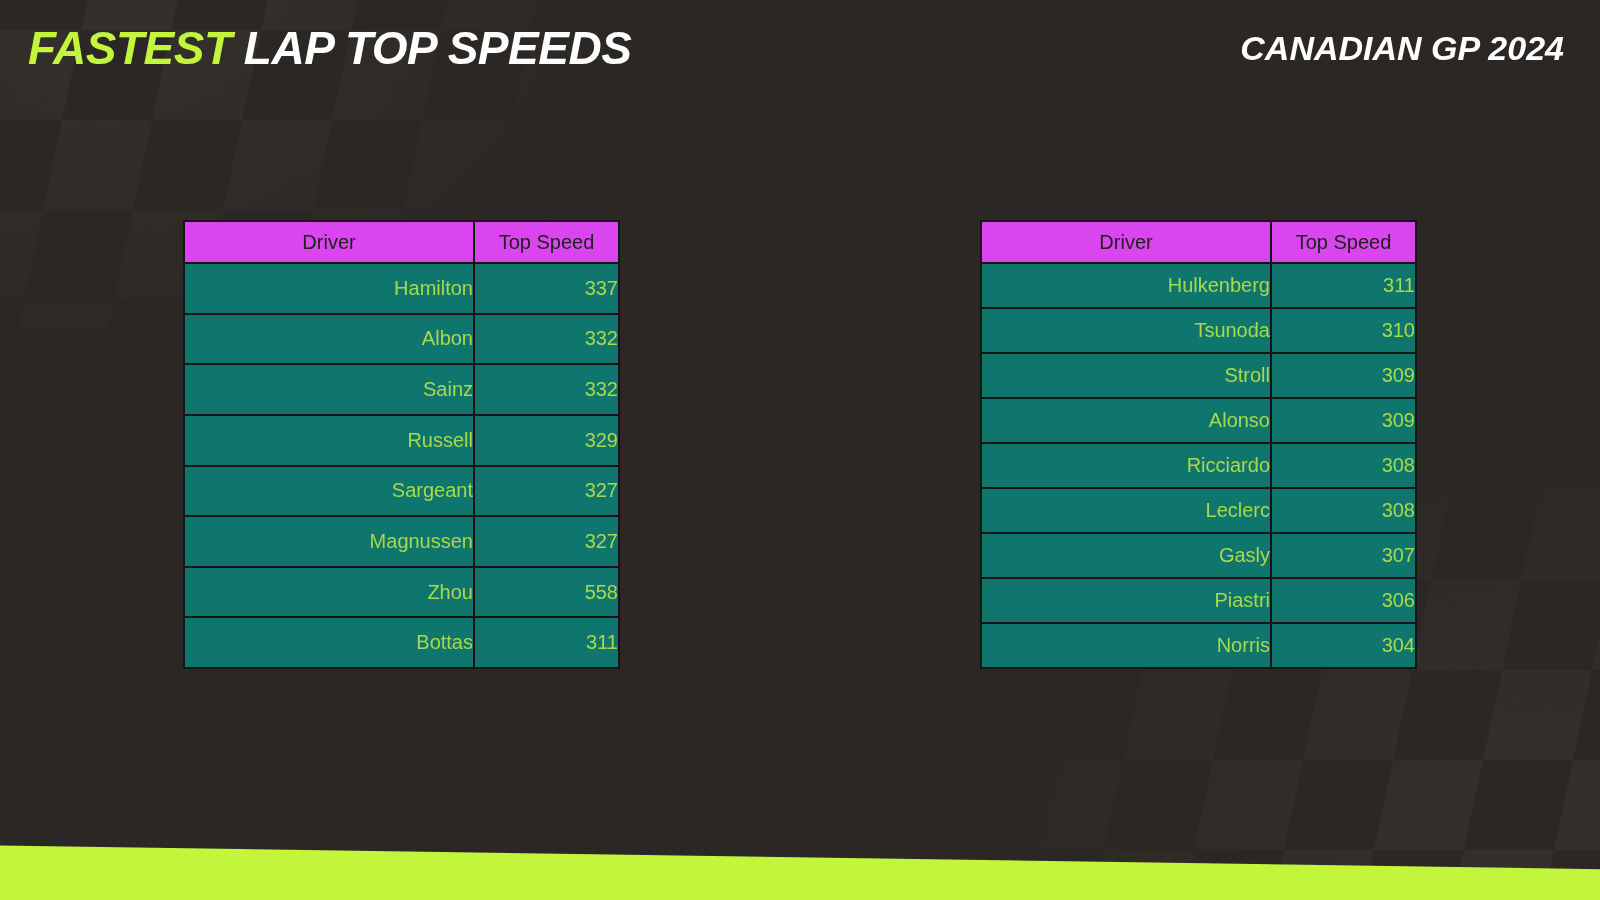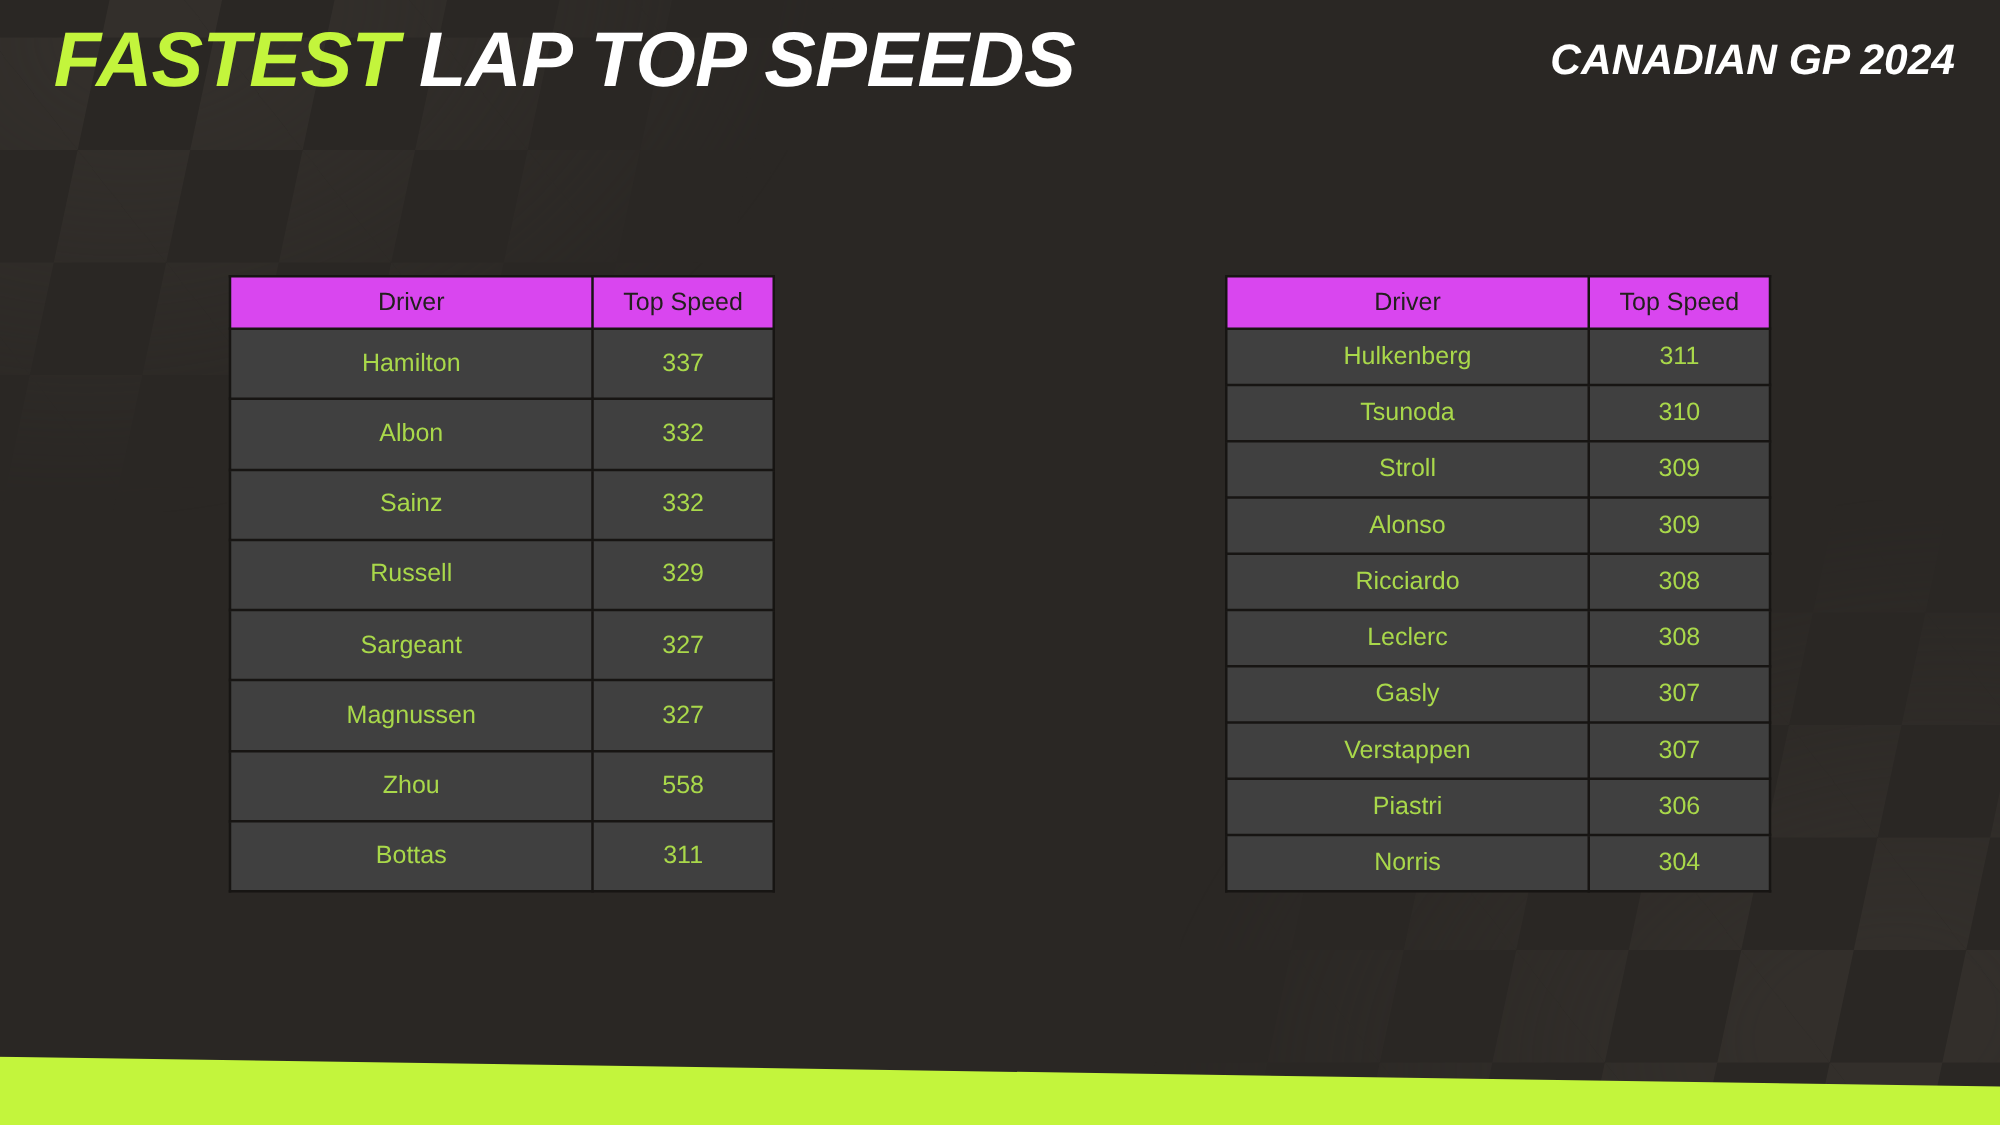--- a/index.html
+++ b/index.html
@@ -32,24 +32,23 @@
             mask-image:radial-gradient(ellipse at 75% 75%, #000 10%, transparent 72%); }
 
   
   .header {
     position:absolute; top:0; left:0; right:0; height:96px;
     display:flex; align-items:center; justify-content:space-between;
     padding:0 36px 0 28px;
     z-index:5;
   }
   .title {
-    font-size:62px; font-weight:bold; font-style:italic;
+    font-size:46px; font-weight:bold; font-style:italic;
     letter-spacing:-0.5px; white-space:nowrap;
     font-stretch:condensed;
-    margin-left:15px;
   }
   .title .accent { color:#c3f53c; }
   .title .plain  { color:#ffffff; }
   .subtitle {
     font-size:34px; font-weight:bold; font-style:italic;
     color:#ffffff; letter-spacing:0px; white-space:nowrap;text-align:right;
   }
 
   
   .tables {
@@ -69,23 +68,24 @@
     font-size:20px;
     font-weight:normal;
   }
   table.speed-table th {
     background:#d946ef;
     color:#22201d;
     height:42px;
     font-weight:normal;
   }
   table.speed-table td {
-    background:#404040;
+    background:#0f766e;
     color:#a9d84a;
     height:45px;
+    text-align:right;
   }
   .col-driver { width:290px; }
   .col-speed  { width:145px; }
 
   
   .bottom-band {
     position:absolute; left:0; right:0; bottom:0; height:70px;
     background:#c3f53c;
     clip-path:polygon(0 22%, 100% 56%, 100% 100%, 0 100%);
     z-index:6;
@@ -188,24 +188,20 @@
         </tr>
       <tr>
           <td>Leclerc</td>
           <td>308</td>
         </tr>
       <tr>
           <td>Gasly</td>
           <td>307</td>
         </tr>
       <tr>
-          <td>Verstappen</td>
-          <td>307</td>
-        </tr>
-      <tr>
           <td>Piastri</td>
           <td>306</td>
         </tr>
       <tr>
           <td>Norris</td>
           <td>304</td>
         </tr>
     </tbody>
   </table>
 

